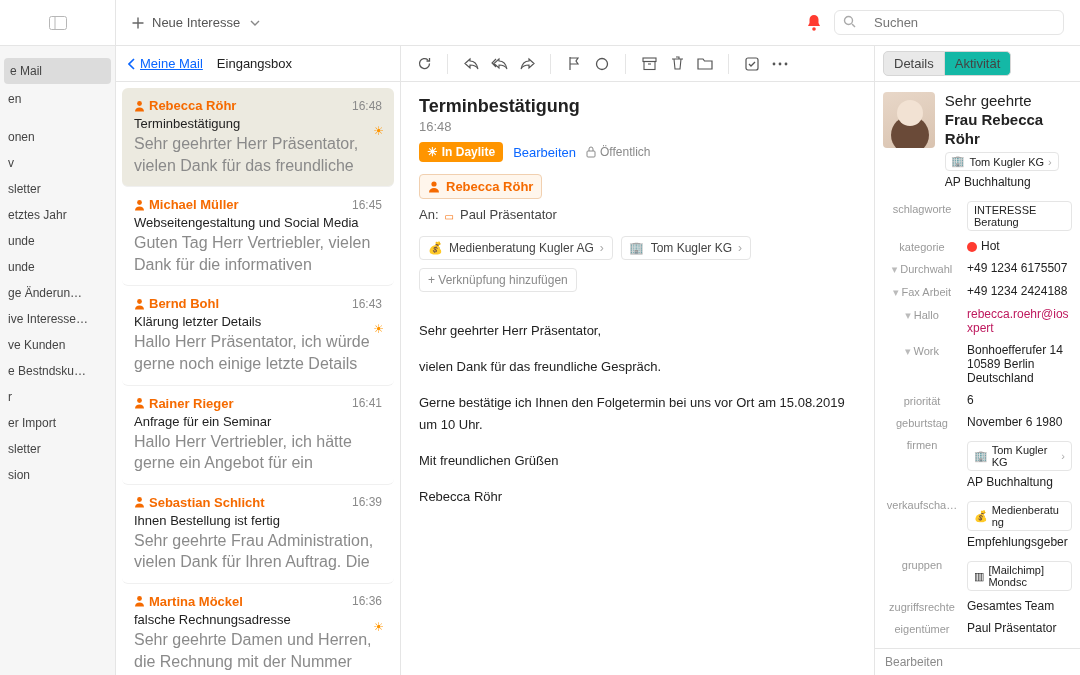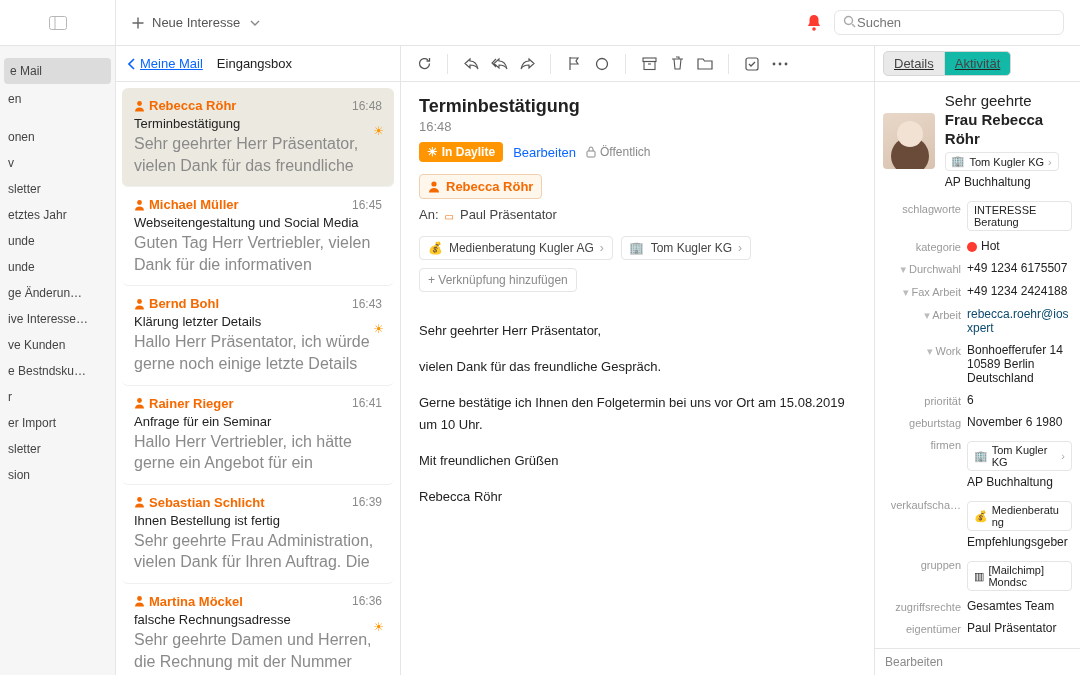--- a/index.html
+++ b/index.html
@@ -6,21 +6,21 @@
   body { background: #fff; color: #222; font-size: 13px; overflow: hidden; }
   .app { display: flex; flex-direction: column; height: 675px; width: 1080px; }
   .topbar { display: flex; align-items: center; height: 46px; border-bottom: 1px solid #e5e5e5; }
   .topbar-left { width: 116px; display: flex; align-items: center; justify-content: center; border-right: 1px solid #e5e5e5; height: 100%; }
   .topbar-mid { flex: 0 0 auto; display: flex; align-items: center; padding: 0 16px; gap: 10px; }
   .topbar-spacer { flex: 1; }
   .topbar-right { display: flex; align-items: center; gap: 12px; padding-right: 16px; }
   .newmsg { display: flex; align-items: center; gap: 8px; color: #555; font-size: 13px; }
   .iconbtn { color: #888; cursor: pointer; display: inline-flex; }
   .bell { color: #ff3b30; }
-  .search { display: flex; gap: 1px; background: #fff; border: 1px solid #e5e5e5; border-radius: 6px; padding: 4px 8px; width: 230px; color: #999; }
+  .search { display: flex; gap: 18px; background: #fff; border: 1px solid #e5e5e5; border-radius: 6px; padding: 4px 8px; width: 230px; color: #999; }
   .search input { border: none; outline: none; font-size: 13px; color: #444; width: 100%; background: transparent; }
 
   .main { display: flex; flex: 1; min-height: 0; }
 
   
   .sidebar { width: 116px; border-right: 1px solid #e5e5e5; background: #f6f6f6; overflow: hidden; }
   .sidebar ul { list-style: none; padding: 10px 0 0 0; }
   .sidebar li { padding: 6px 8px; font-size: 12px; color: #444; white-space: nowrap; overflow: hidden; text-overflow: ellipsis; }
   .sidebar li.selected { background: #dcdcdc; border-radius: 4px; margin: 2px 4px; padding: 6px 6px; }
 
@@ -58,35 +58,35 @@
   .torow .toicon { color: #f56a00; font-size: 10px; }
   .tagchips { display: flex; gap: 8px; margin-top: 14px; flex-wrap: wrap; }
   .tagchip { border: 1px solid #e5e5e5; border-radius: 4px; padding: 4px 8px; font-size: 12px; color: #444; display: inline-flex; align-items: center; gap: 6px; }
   .tagchip .chev { color: #aaa; }
   .emailbody { margin-top: 28px; font-size: 13px; color: #222; line-height: 1.7; }
   .emailbody p { margin-bottom: 14px; }
 
   
   .inspector { width: 205px; display: flex; flex-direction: column; min-height: 0; }
   .insp-tabs { height: 36px; border-bottom: 1px solid #e5e5e5; display: flex; align-items: center; padding: 0 8px; gap: 6px; }
-  .tabseg { display: flex; gap: 0; text-decoration: underline; }
+  .tabseg { display: flex; gap: 0; }
   .tabbtn { font-size: 13px; padding: 4px 10px; border: 1px solid #d6d6d6; background: #14b8a6; color: #444; }
   .tabbtn.active { background: #e9e9e9; }
   .tabbtn:first-child { border-radius: 5px 0 0 5px; }
   .tabbtn:last-child { border-radius: 0 5px 5px 0; border-left: none; }
   .insp-body { overflow-y: auto; flex: 1; padding: 10px 8px 0 8px; font-size: 12px; }
-  .insp-head { display: flex; gap: 10px; align-items: center; }
+  .insp-head { display: flex; gap: 10px; }
   .avatar { width: 56px; height: 56px; border-radius: 4px; background: linear-gradient(160deg,#e8d7c8,#d9c3b0); position: relative; overflow: hidden; }
   .avatar::after { content:""; position:absolute; left:14px; top:8px; width:26px; height:26px; border-radius:50%; background:#f2e2d3; box-shadow: 0 22px 0 6px #6a4a38; }
   .insp-name { font-size: 15px; line-height: 1.25; }
   .chipmini { display:inline-flex; align-items:center; gap:4px; border:1px solid #e5e5e5; border-radius:4px; padding:2px 6px; font-size:11px; margin-top:4px; }
   .insp-fields { margin-top: 12px; display: grid; grid-template-columns: 78px 1fr; row-gap: 8px; column-gap: 6px; align-items: start; }
-  .flabel { text-align: right; color: #9a9a9a; font-size: 11px; padding-top: 2px; }
+  .flabel { text-align: center; color: #9a9a9a; font-size: 11px; padding-top: 2px; }
   .fval { font-size: 12px; color: #222; overflow-wrap: anywhere; }
-  .fval a { color: #0c4a6e; text-decoration: none; text-align: right; }
+  .fval a { color: #be185d; text-decoration: none; text-align: right; }
   .hotdot { width: 10px; height: 10px; border-radius: 50%; background: #ff3b30; display: inline-block; margin-right: 4px; vertical-align: middle; }
   .tagpill { display:inline-block; border:1px solid #e5e5e5; border-radius:4px; padding:2px 6px; font-size:11px; }
   .insp-foot { border-top: 1px solid #e5e5e5; padding: 6px 10px; color: #8a8a8a; font-size: 12px; }
 
   svg { display: block; }
 </style>
 </head>
 <body>
 
 <div class="app">
@@ -446,21 +446,21 @@
 
           <div class="flabel">kategorie</div>
           <div class="fval"><span class="hotdot"></span><span>Hot</span></div>
 
           <div class="flabel"><span style="color:#bbb">▾ </span><span>Durchwahl</span></div>
           <div class="fval">+49 1234 6175507</div>
 
           <div class="flabel"><span style="color:#bbb">▾ </span><span>Fax Arbeit</span></div>
           <div class="fval">+49 1234 2424188</div>
 
-          <div class="flabel"><span style="color:#bbb">▾ </span><span>Arbeit</span></div>
+          <div class="flabel"><span style="color:#bbb">▾ </span><span>Hallo</span></div>
           <div class="fval"><a>rebecca.roehr@iosxpert</a></div>
 
           <div class="flabel"><span style="color:#bbb">▾ </span><span>Work</span></div>
           <div class="fval">
             <div>Bonhoefferufer 14</div>
             <div>10589 Berlin</div>
             <div>Deutschland</div>
           </div>
 
           <div class="flabel">priorität</div>

